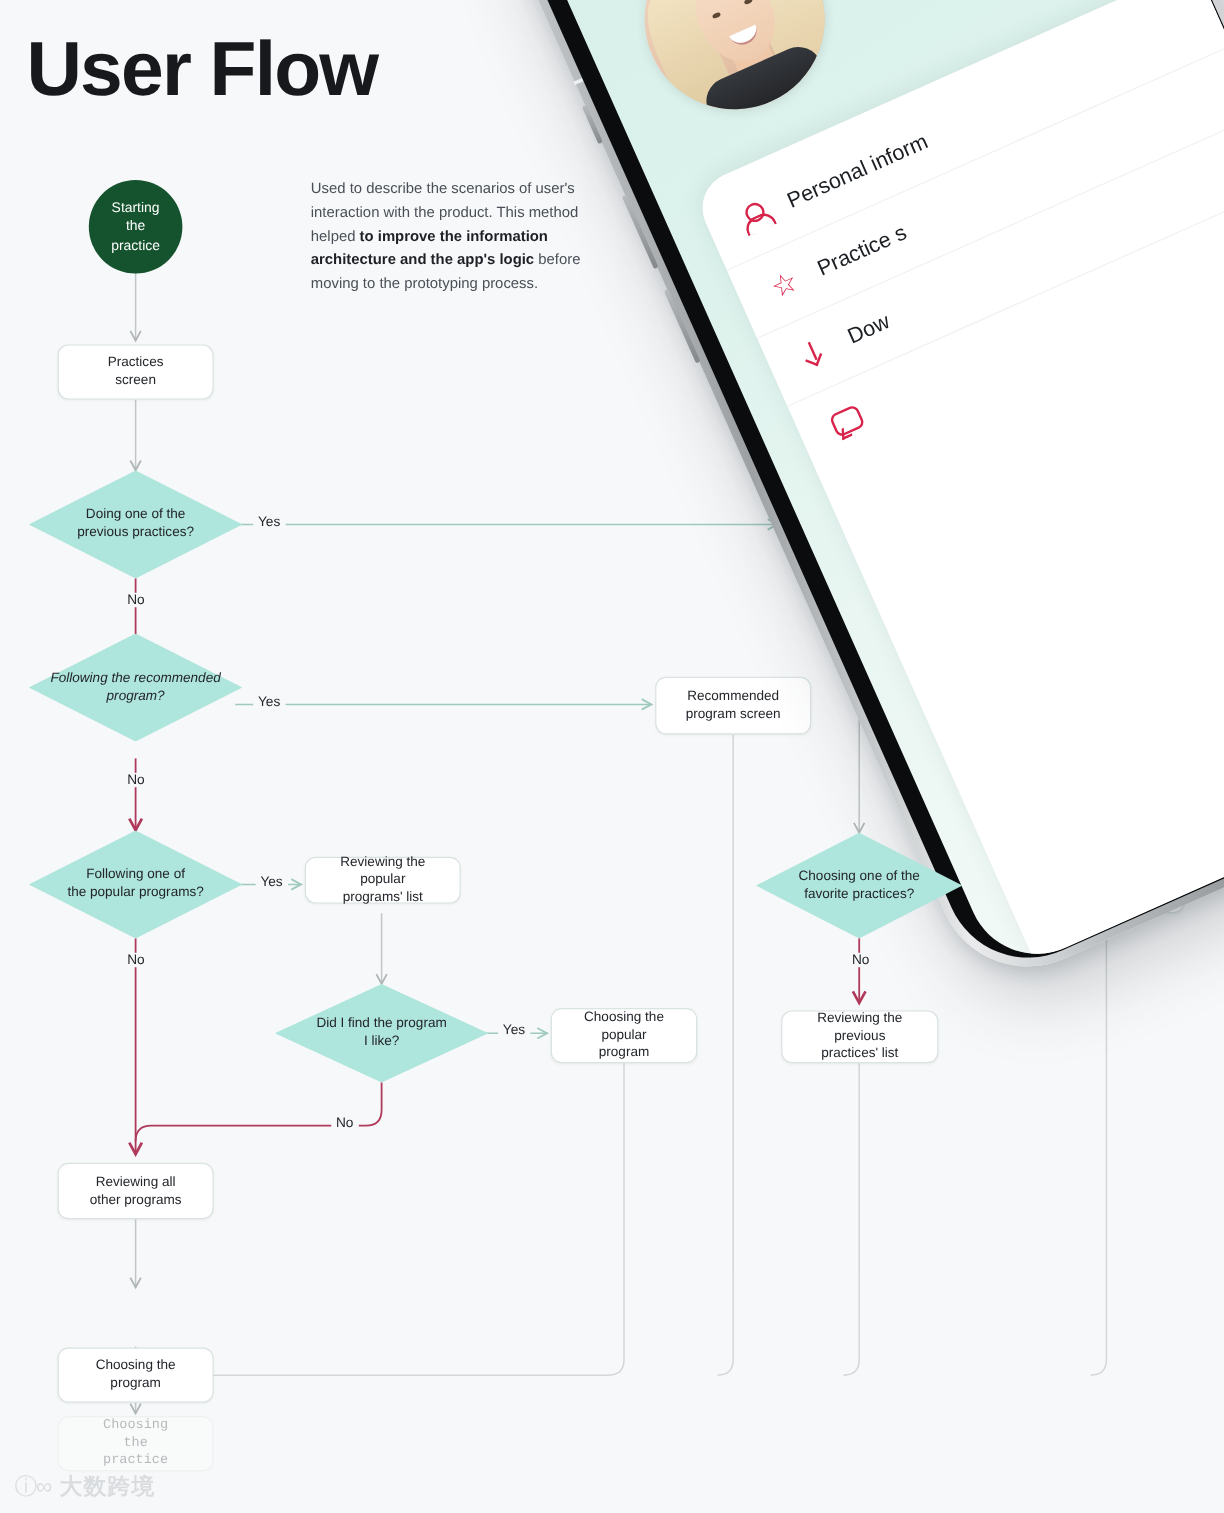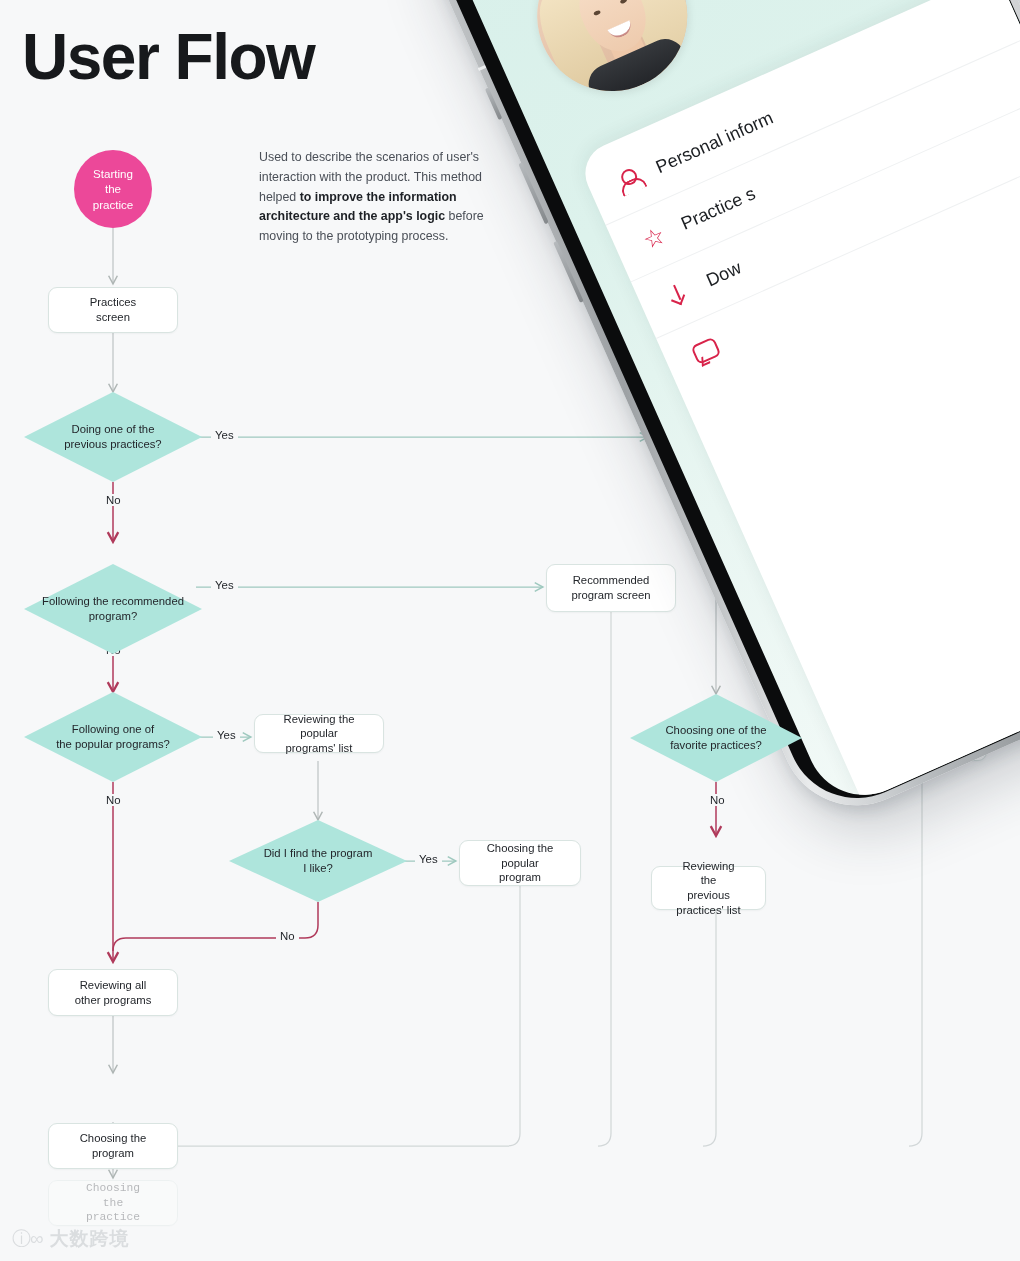--- a/index.html
+++ b/index.html
@@ -33,21 +33,21 @@
     position: absolute; display: flex; align-items: center; justify-content: center;
     text-align: center; color: #23262B; font-size: 11.3px; line-height: 14.6px;
   }
   .box {
     background: #FFFFFF; border: 1px solid #D9E4E1; border-radius: 9px;
     box-shadow: 0 1px 2px rgba(20,40,40,.045);
     padding: 4px 24px;
   }
   .box.faded { opacity: .30; }
   .circle {
-    background: #ec4899; color: #FFFFFF; border-radius: 50%;
+    background: #14532d; color: #FFFFFF; border-radius: 50%;
     font-size: 11.6px; line-height: 15.4px;
   }
   .diamond { color: #23262B; }
   .diamond .dlabel { position: relative; z-index: 2; padding: 0 6px; }
   .diamond::before {
     content: ""; position: absolute; left: 0; top: 0; width: 100%; height: 100%;
     background: #AEE5DC; z-index: 1;
     clip-path: polygon(50% 0%, 100% 50%, 50% 100%, 0% 50%);
   }
 
@@ -235,41 +235,41 @@
   </div>
 
   <div class="node box" style="left:857px; top:714px; width:130px; height:47px;">
     <span>Favorites screen</span>
   </div>
 
   <div class="node box" style="left:459px; top:840px; width:122px; height:46px;">
     <span>Choosing the popular<br>program</span>
   </div>
 
-  <div class="node box" style="left:651px; top:842px; width:115px; height:44px;margin-top:24px;">
+  <div class="node box" style="left:651px; top:842px; width:131px; height:44px;">
     <span>Reviewing the<br>previous practices' list</span>
   </div>
 
   <div class="node box" style="left:48px; top:969px; width:130px; height:47px;">
     <span>Reviewing all<br>other programs</span>
   </div>
 
   <div class="node box" style="left:48px; top:1075px; width:130px; height:46px;margin-top:48px;">
     <span>Choosing the program</span>
   </div>
 
   <div class="node box faded" style="left:48px; top:1180px; width:130px; height:46px;font-family:Liberation Mono, monospace;">
     <span>Choosing the practice</span>
   </div>
 
   <div class="node diamond" style="left:24px; top:392px; width:178px; height:90px;">
     <span class="dlabel">Doing one of the<br>previous practices?</span>
   </div>
 
-  <div class="node diamond" style="left:24px; top:564px; width:178px; height:90px;">
+  <div class="node diamond" style="left:24px; top:528px; width:178px; height:90px;font-style:italic;">
     <span class="dlabel">Following the recommended<br>program?</span>
   </div>
 
   <div class="node diamond" style="left:229px; top:820px; width:178px; height:82px;">
     <span class="dlabel">Did I find the program<br>I like?</span>
   </div>
 
   <div class="node diamond" style="left:24px; top:692px; width:178px; height:90px;">
     <span class="dlabel">Following one of<br>the popular programs?</span>
   </div>

